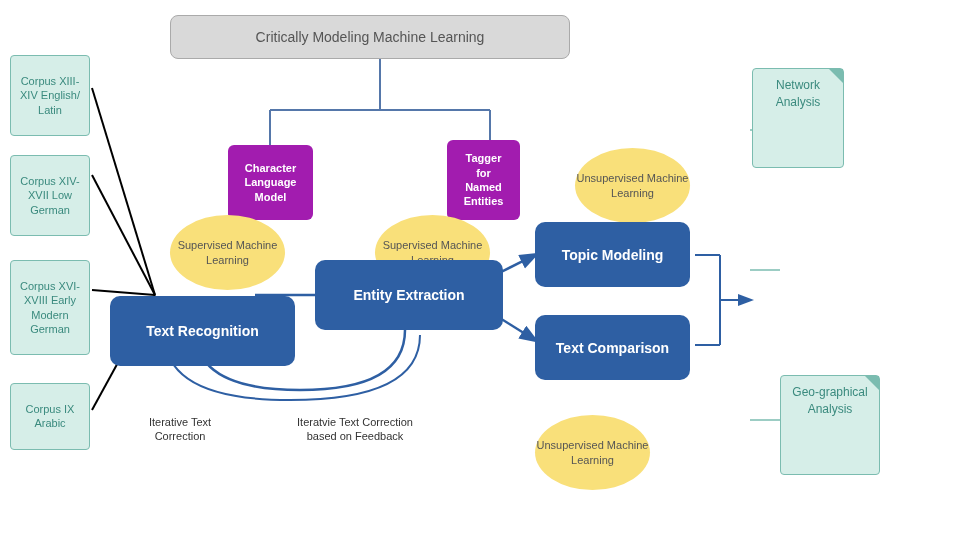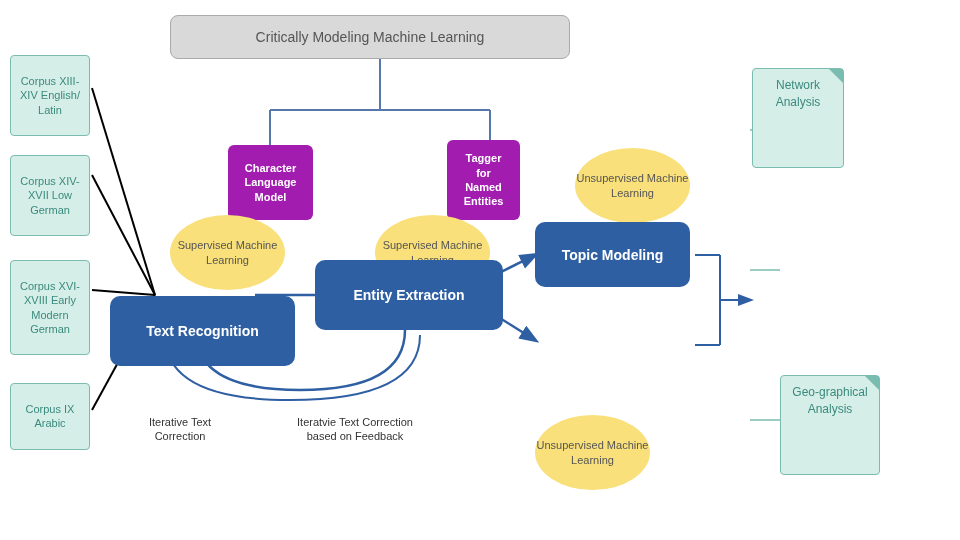--- a/index.html
+++ b/index.html
@@ -220,20 +220,23 @@
   </div>
 
   <div class="process-box" style="left:315px; top:260px; width:188px; height:70px;">
     <span>Entity Extraction</span>
   </div>
 
   <div class="process-box" style="left:535px; top:222px; width:155px; height:65px;">
     <span>Topic Modeling</span>
   </div>
 
+  <div class="process-box" style="left:535px; top:315px; width:155px; height:65px;">
+    <span>Text Comparison</span>
+  </div>
 
   <div class="output-card" style="left:752px; top:68px; width:92px; height:100px;">
     <span>Network Analysis</span>
   </div>
   <div class="output-card" style="left:780px; top:375px; width:100px; height:100px;">
     <span>Geo-graphical Analysis</span>
   </div>
 
   <div class="iter-label" style="left:130px; top:415px; width:100px;">
     <span>Iterative Text Correction</span>

